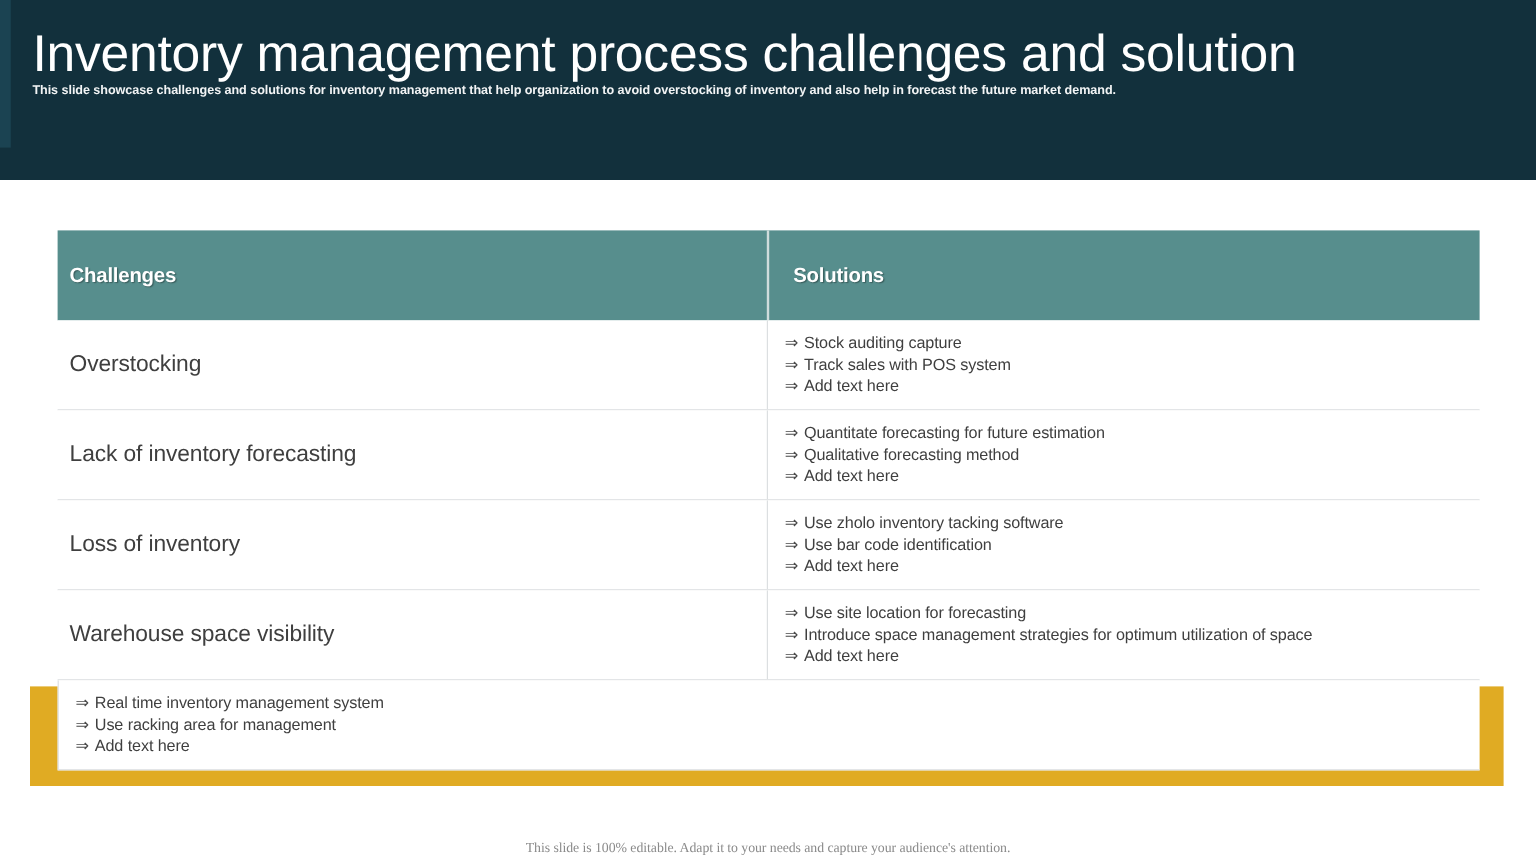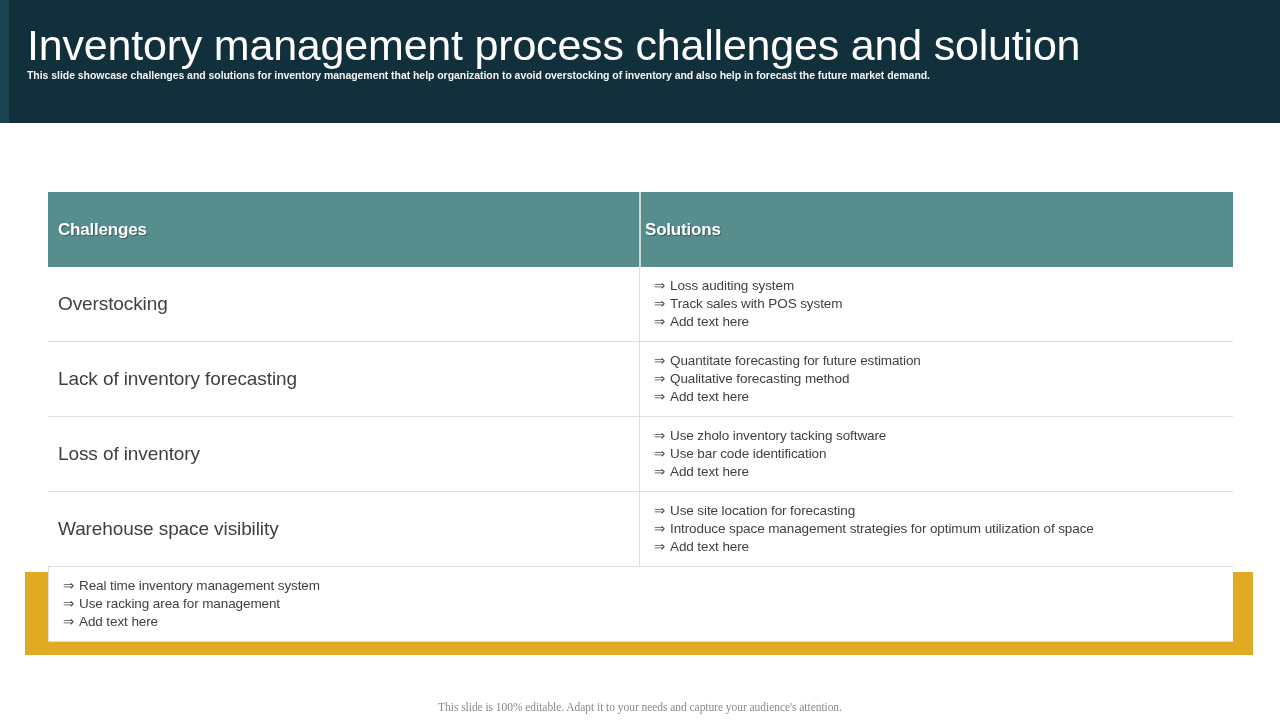--- a/index.html
+++ b/index.html
@@ -14,21 +14,21 @@
     overflow: hidden;
     position: relative;
   }
 
   
   .header-band {
     position: absolute;
     left: 0;
     top: 0;
     width: 1280px;
-    height: 123px;
+    height: 150px;
     background: #12303c;
   }
   .header-accent-strip {
     position: absolute;
     left: 0;
     top: 0;
     width: 9px;
     height: 123px;
     background: #1b4352;
   }
@@ -101,21 +101,21 @@
   }
   .cell-solution {
     flex: 1 1 auto;
     box-sizing: border-box;
     display: flex;
     align-items: center;
     padding: 10px 12px 10px 14px;
   }
   .trow.head .cell-challenge { padding-left: 10px; }
   .trow.head .cell-solution {
-    padding-left: 4px;
+    padding-left: 20px;
     border-left: 2px solid #cfdcdc;
   }
   .trow.body .cell-solution {
     border-left: 1px solid #dcdfe1;
   }
   .col-title {
     font-size: 17px;
     font-weight: 700;
     color: #ffffff;
     text-shadow: 1px 1px 1px rgba(0,0,0,0.35);
@@ -185,21 +185,21 @@
   </div>
 
   <div class="trow body first">
     <div class="cell-challenge">
       <span class="challenge-text">Overstocking</span>
     </div>
     <div class="cell-solution">
       <ul class="bullet-list">
         <li class="bullet-item">
           <span class="bullet-arrow">⇒</span>
-          <span>Loss auditing system</span>
+          <span>Stock auditing capture</span>
         </li>
         <li class="bullet-item">
           <span class="bullet-arrow">⇒</span>
           <span>Track sales with POS system</span>
         </li>
         <li class="bullet-item">
           <span class="bullet-arrow">⇒</span>
           <span>Add text here</span>
         </li>
       </ul>

